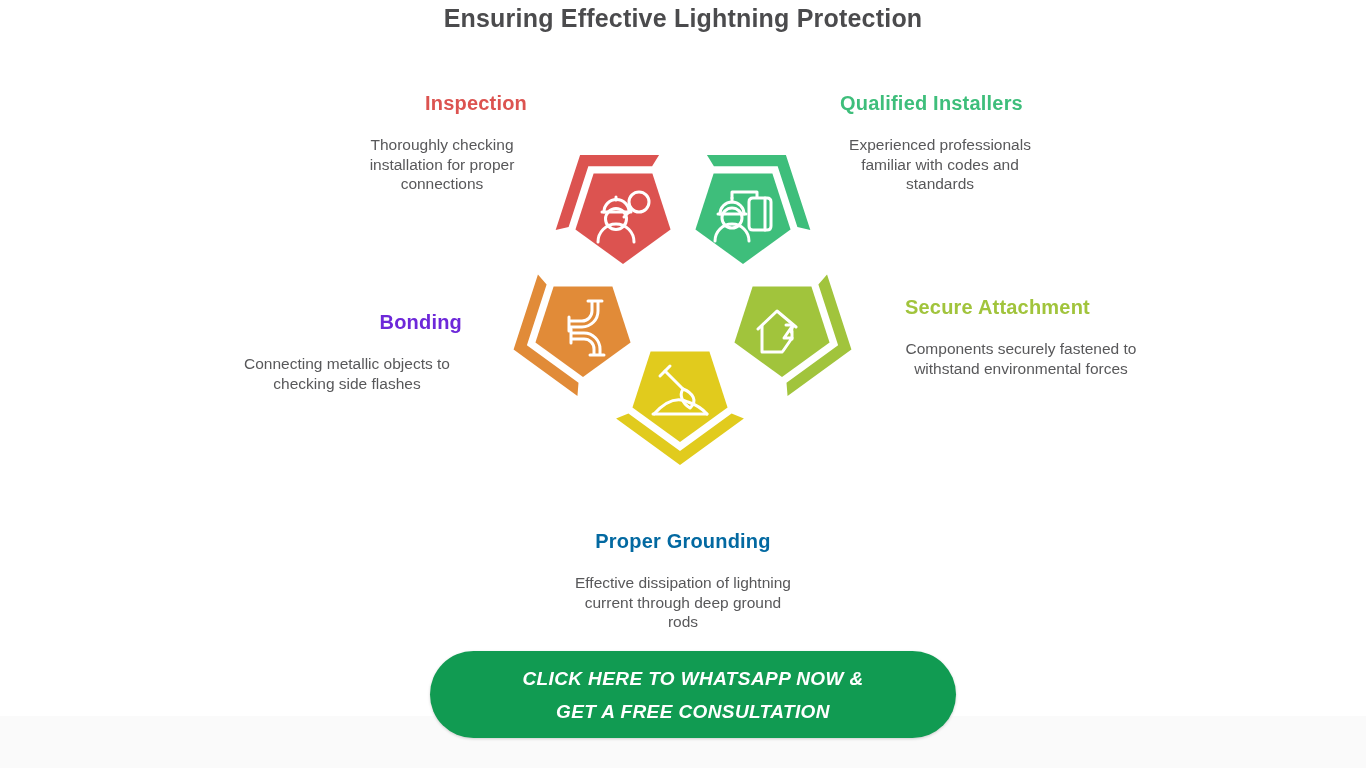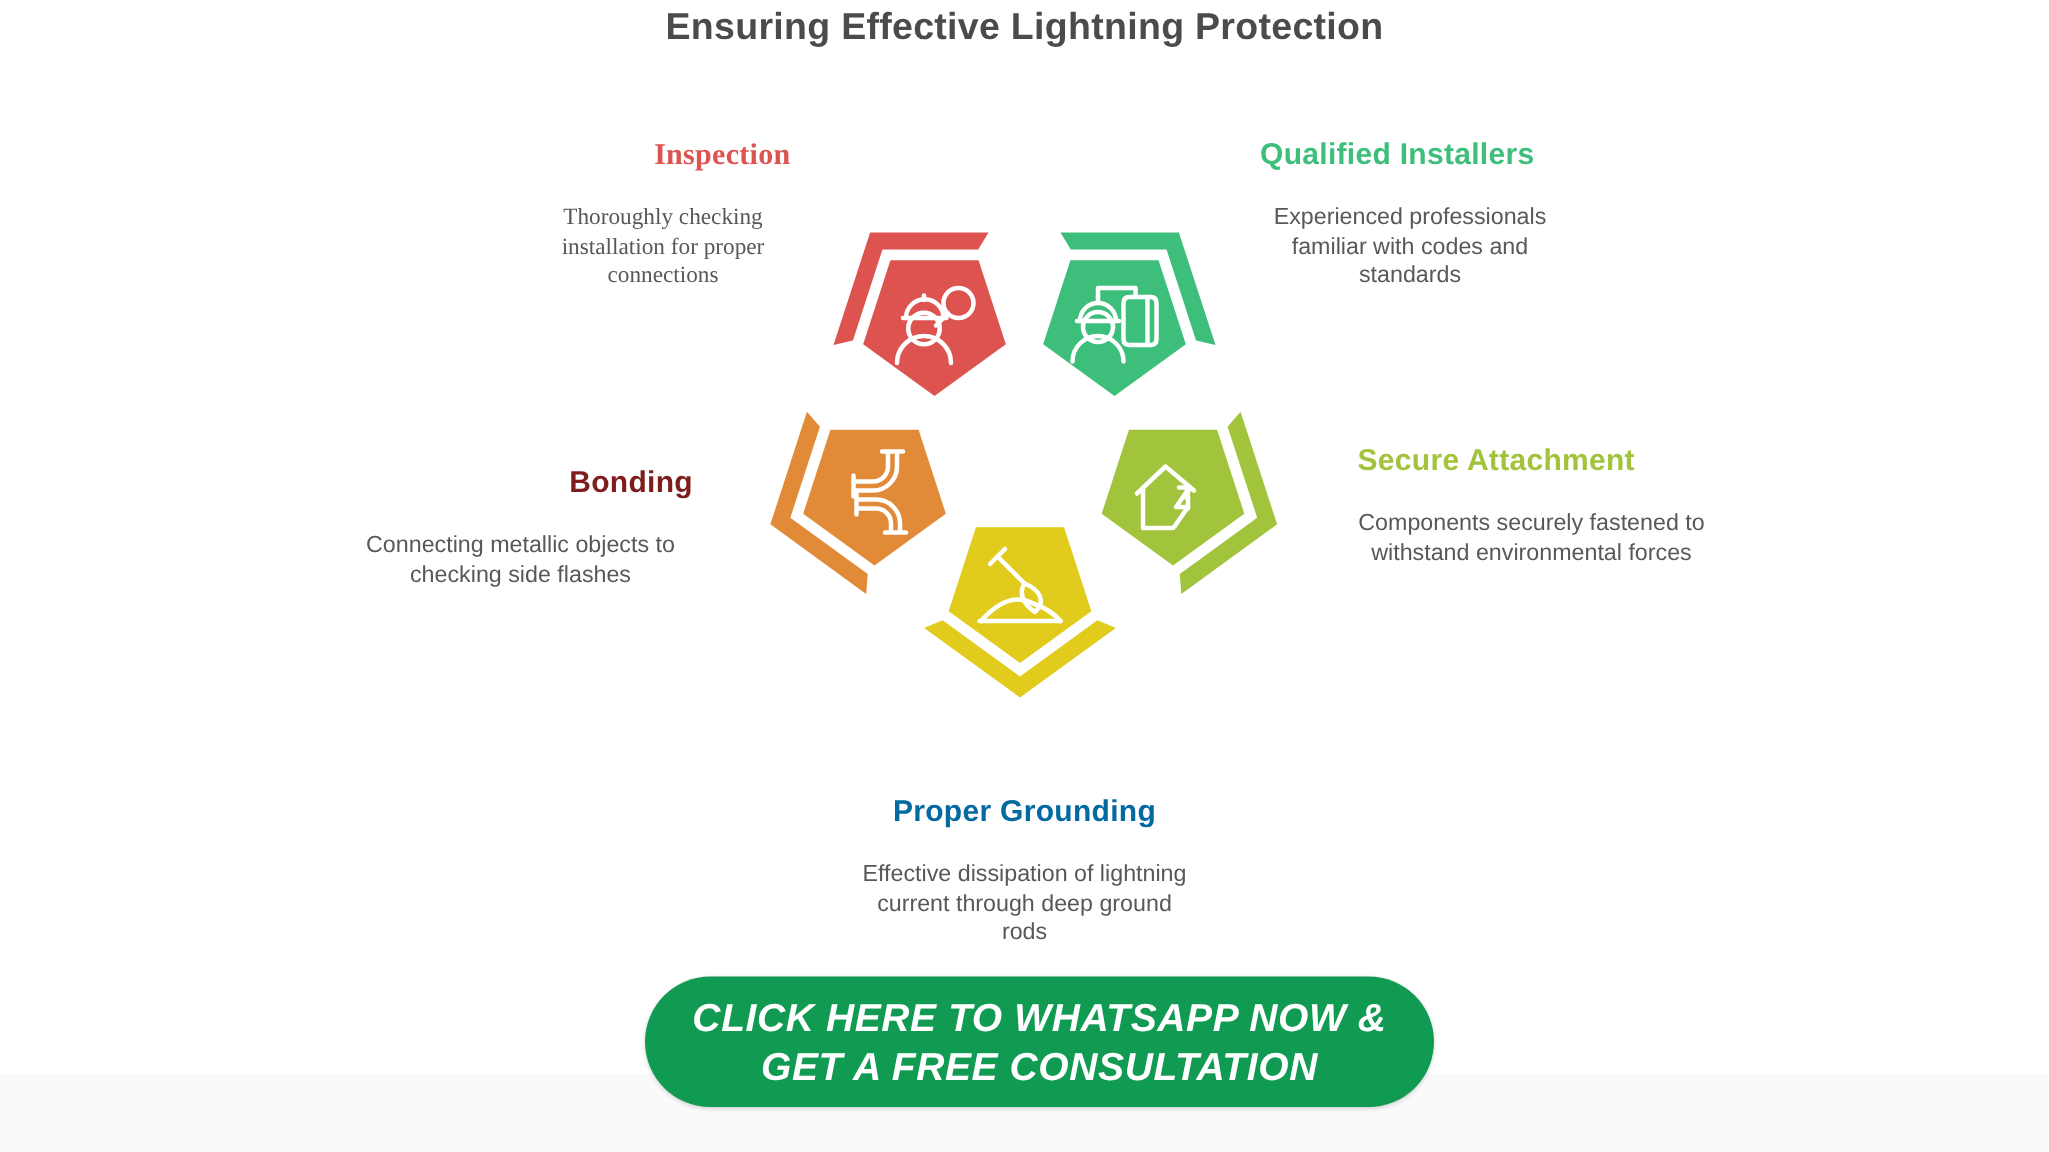--- a/index.html
+++ b/index.html
@@ -8,34 +8,34 @@
     font-family:"Liberation Sans",sans-serif;
   }
   .footer-band{position:absolute;left:0;top:716px;width:1366px;height:52px;background:#fafafa;}
   .title{
     position:absolute;left:0;top:4px;width:1366px;margin:0;text-align:center;
     font-size:25px;font-weight:bold;color:#4b4b4d;letter-spacing:.2px;
   }
   .tb{position:absolute;}
   .tb h2{margin:0 0 20px 0;font-size:20px;font-weight:bold;letter-spacing:.2px;}
   .tb p{margin:0;font-size:15.5px;line-height:19.5px;color:#58585a;text-align:center;}
-  .tb-inspection{left:257px;top:92px;width:270px;text-align:right;font-family:Liberation Serif, serif;}
+  .tb-inspection{left:257px;top:92px;width:270px;text-align:right;}
   .tb-inspection p{margin-left:100px;}
   .tb-installers{left:840px;top:92px;width:200px;text-align:left;}
   .tb-bonding{left:232px;top:311px;width:230px;text-align:right;}
   .tb-attachment{left:905px;top:296px;width:232px;text-align:left;}
   .tb-grounding{left:568px;top:530px;width:230px;text-align:center;}
   .diagram{position:absolute;left:455px;top:100px;width:460px;height:400px;}
   .icon path,.icon circle{stroke:#ffffff;stroke-width:3;fill:none;stroke-linecap:round;stroke-linejoin:round;}
   .icon .pipe-body{stroke-width:9;stroke-linecap:butt;}
   .icon .pipe-core{stroke-width:3;stroke-linecap:butt;}
   .cta{
     position:absolute;left:430px;top:651px;width:526px;height:87px;border:none;cursor:pointer;
     border-radius:44px;display:flex;flex-direction:column;align-items:center;justify-content:center;
-    font-family:"Liberation Sans",sans-serif;font-size:26px;font-weight:bold;font-style:italic;
+    font-family:"Liberation Sans",sans-serif;font-size:19px;font-weight:bold;font-style:italic;
     letter-spacing:.4px;box-shadow:0 1px 3px rgba(0,0,0,.18);
   }
   .cta span{display:block;line-height:33px;}
 </style>
 </head>
 <body>
 
 <div class="canvas">
 
   <div class="footer-band"></div>
@@ -46,21 +46,21 @@
     <h2 style="color: rgb(220, 83, 80);">Inspection</h2>
     <p>Thoroughly checking installation for proper connections</p>
   </div>
 
   <div class="tb tb-installers">
     <h2 style="color: rgb(62, 190, 123);">Qualified Installers</h2>
     <p>Experienced professionals familiar with codes and standards</p>
   </div>
 
   <div class="tb tb-bonding">
-    <h2 style="color: #7f1d1d;">Bonding</h2>
+    <h2 style="color: #6d28d9;">Bonding</h2>
     <p>Connecting metallic objects to checking side flashes</p>
   </div>
 
   <div class="tb tb-attachment">
     <h2 style="color: rgb(161, 196, 60);">Secure Attachment</h2>
     <p>Components securely fastened to withstand environmental forces</p>
   </div>
 
   <div class="tb tb-grounding">
     <h2 style="color: #0369a1;">Proper Grounding</h2>

